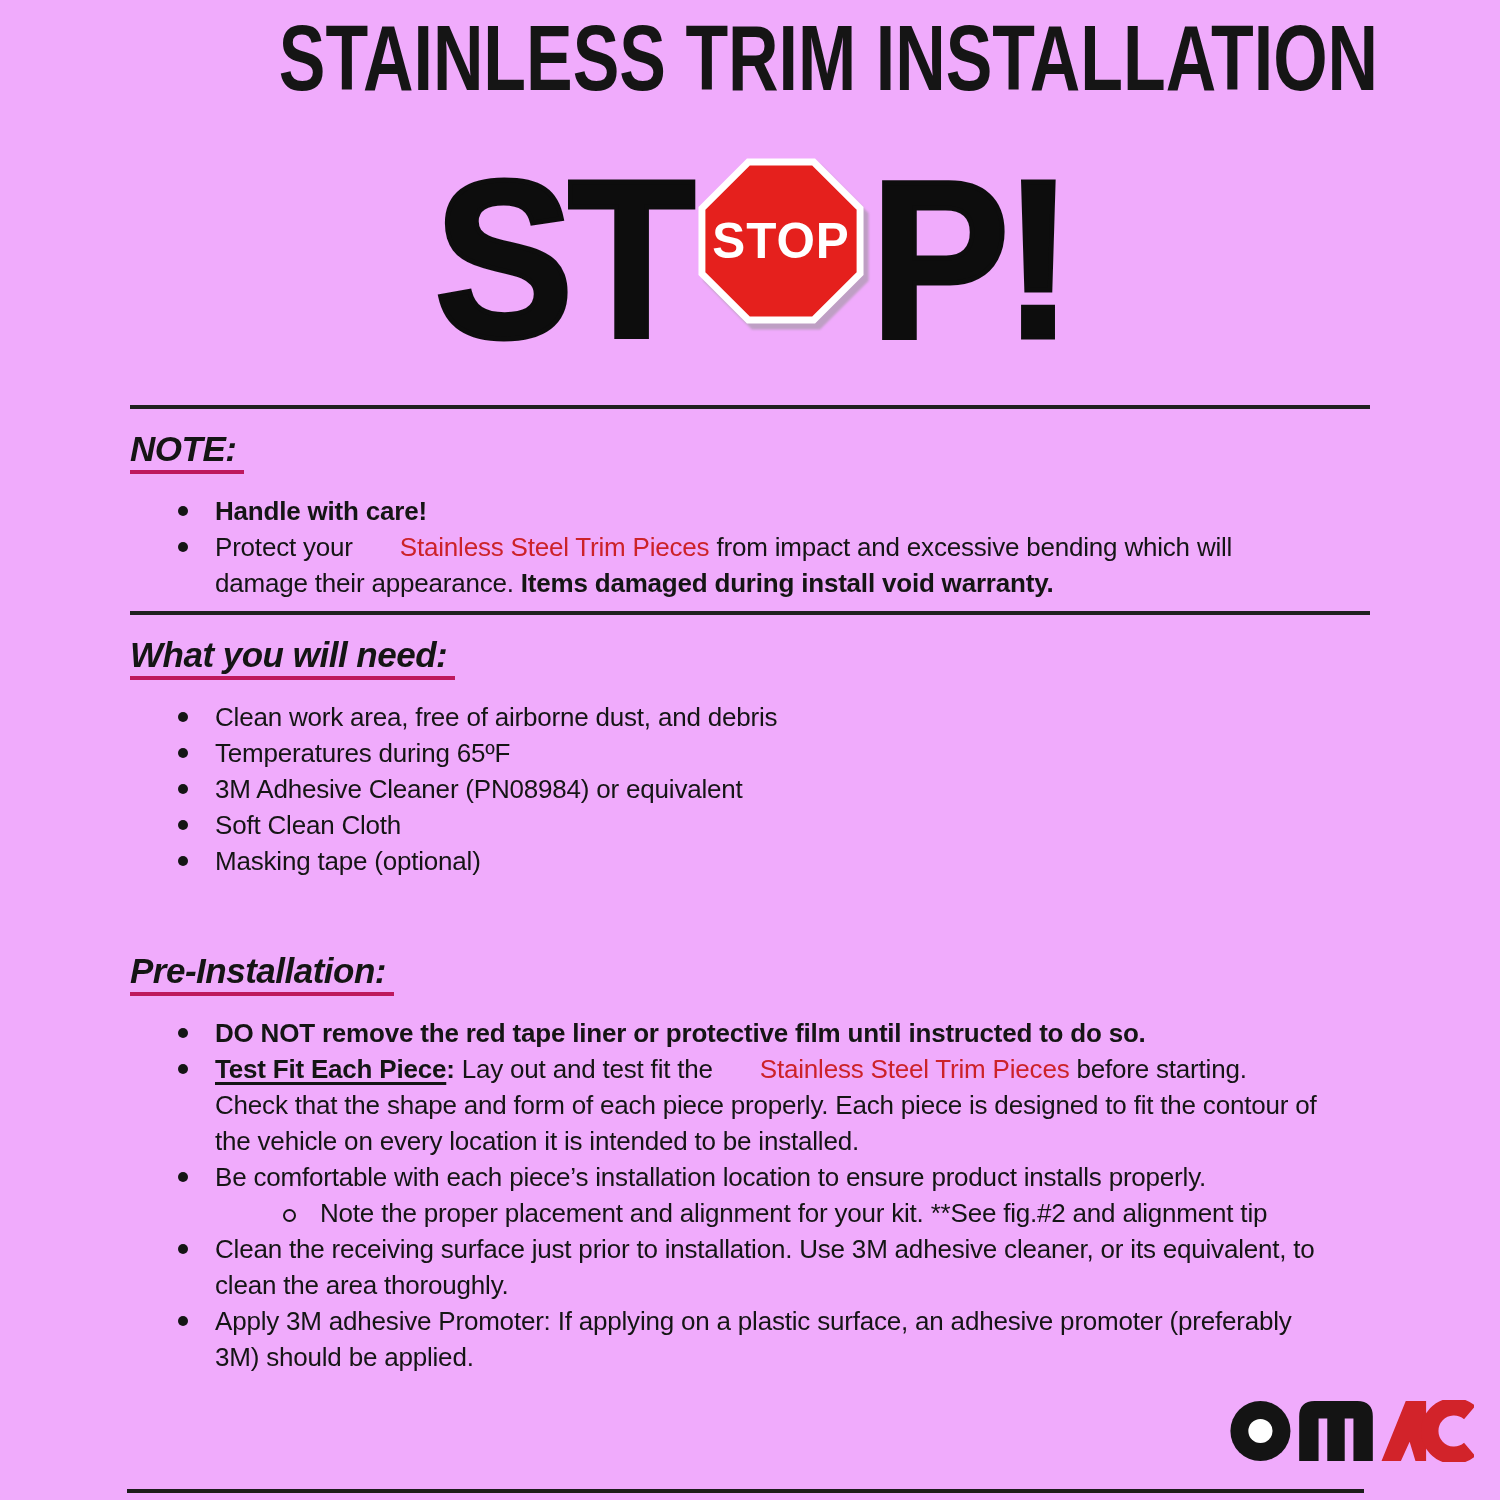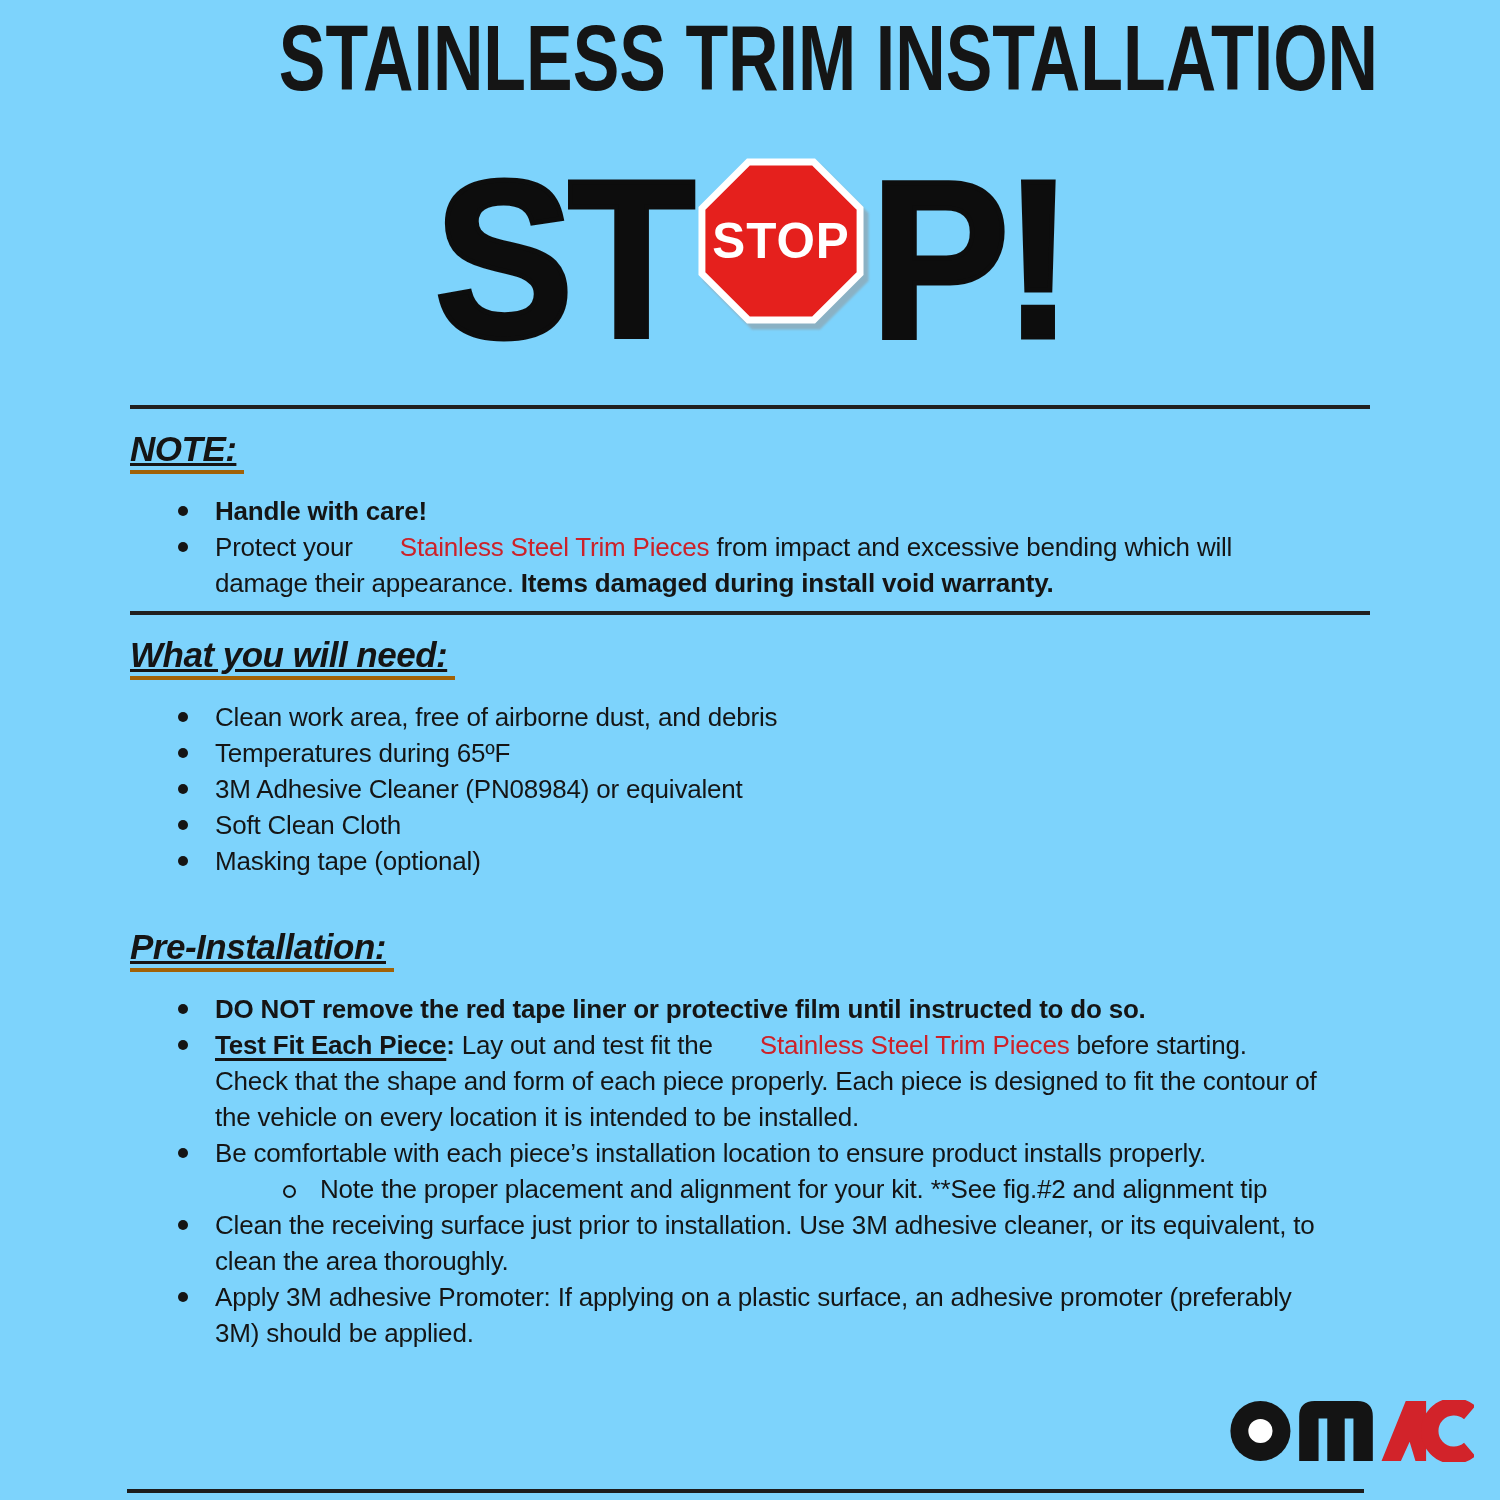--- a/index.html
+++ b/index.html
@@ -1,19 +1,19 @@
 <!DOCTYPE html>
 <html style="--accent: #cc2229; --logo-red: #d2232a;"><head>
 <meta charset="utf-8">
 <style>
   html,body{margin:0;padding:0;background:#ffffff;}
   .page{
     position:relative;
     width:1500px;height:1500px;
-    background:#7dd3fc;
+    background:#f0abfc;
     font-family:"Liberation Sans", sans-serif;
     color:#151515;
     overflow:hidden;
   }
   .content{padding:0 130px;}
 
   
   .title{
     margin:10px 0 0;
     font-size:92px;
@@ -49,25 +49,24 @@
   
   .rule{height:4px;background:#202020;}
   .rule-note{margin-top:26px;}
   .rule-need{margin-top:10px;}
   .sec-heading{
     margin:20px 0 0;
     font-size:35px;font-style:italic;font-weight:bold;
     letter-spacing:-0.5px;
   }
   .sec-heading span{
-    border-bottom:4px solid #a16207;
+    border-bottom:4px solid #be185d;
     padding:0 8px 2px 0;
-    text-decoration:underline;
   }
-  .sec-pre{margin-top:48px;}
+  .sec-pre{margin-top:72px;}
   .bullets{
     list-style:none;margin:24px 0 0;padding:0;
     font-size:26px;line-height:36px;letter-spacing:-0.2px;
   }
   .bullets li{position:relative;padding-left:85px;max-width:1105px;}
   .bullets li::before{
     content:"";position:absolute;left:48px;top:13px;
     width:10px;height:10px;border-radius:50%;background:#151515;
   }
   .bullets li.l2{padding-left:190px;max-width:none;white-space:nowrap;}

